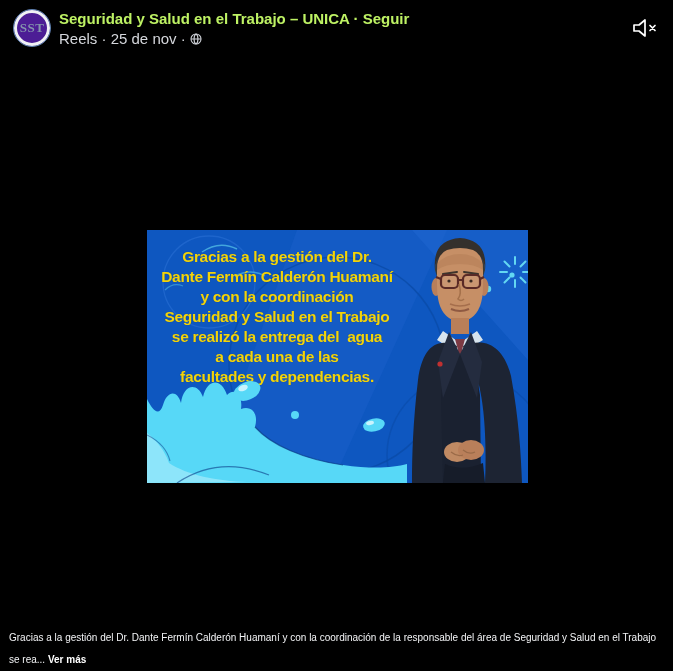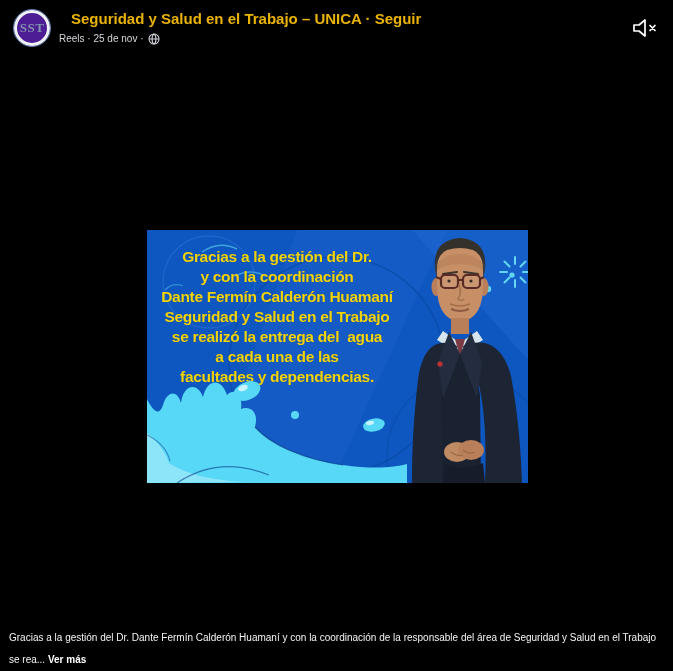--- a/index.html
+++ b/index.html
@@ -7,22 +7,22 @@
        font-family:"Liberation Sans",sans-serif;-webkit-font-smoothing:antialiased;}
 
   
   .header{position:absolute;left:0;top:0;width:100%;height:56px;}
   .avatar{position:absolute;left:13px;top:9px;width:36px;height:36px;border-radius:50%;
           background:#4c1d95;border:1px solid #5e84ad;box-shadow:inset 0 0 0 3px #f0f2f5;
           display:flex;align-items:center;justify-content:center;cursor:pointer;}
   .avatar span{font-family:"Liberation Serif",serif;font-weight:bold;font-size:13px;
                color:#8494ad;letter-spacing:.5px;}
   .head-text{position:absolute;left:59px;top:10px;}
-  .title{color:#eab308;font-size:15px;font-weight:bold;line-height:18px;cursor:pointer;margin-left:12px;}
-  .subtitle{margin-top:3px;color:#d5d7dc;font-size:10px;line-height:16px;
+  .title{color:#bef264;font-size:15px;font-weight:bold;line-height:18px;cursor:pointer;}
+  .subtitle{margin-top:3px;color:#d5d7dc;font-size:15px;line-height:16px;
             display:flex;align-items:center;gap:4px;}
   .mute-btn{position:absolute;right:11px;top:14px;width:34px;height:28px;background:none;
             border:none;padding:0;cursor:pointer;display:flex;align-items:center;justify-content:center;}
 
   
   .stage{position:absolute;left:0;top:56px;width:560px;height:560px;background:#000;}
   .frame{position:absolute;left:147px;top:174px;width:381px;height:253px;
          background:#0e57c0;overflow:hidden;cursor:pointer;}
   .frame svg{position:absolute;}
   .overlay-text{position:absolute;left:2px;top:17px;width:256px;text-align:center;z-index:3;}
@@ -86,22 +86,22 @@
           <path d="M7.5,28.5 L12.5,23.5"></path>
       </g>
       <circle cx="15" cy="21" r="2.6" fill="#63d7f2"></circle>
     </svg>
     <svg width="10" height="10" viewBox="0 0 10 10" style="left:336px;top:54px;z-index:2;">
       <circle cx="5" cy="5" r="3.2" fill="#5fd5f0"></circle>
     </svg>
 
     <div class="overlay-text">
       <div class="ov-line">Gracias a la gestión del Dr.</div>
+      <div class="ov-line">Dante Fermín Calderón Huamaní</div>
       <div class="ov-line">y con la coordinación</div>
-      <div class="ov-line">Dante Fermín Calderón Huamaní</div>
       <div class="ov-line">Seguridad y Salud en el Trabajo</div>
       <div class="ov-line">se realizó la entrega del  agua</div>
       <div class="ov-line">a cada una de las</div>
       <div class="ov-line">facultades y dependencias.</div>
     </div>
 
     <svg width="123" height="253" viewBox="0 0 123 253" style="left:258px;top:0;z-index:4;">
 
       <path d="M30,40 Q27,10 55,8 Q83,10 80,40 Q80,28 70,24 Q55,17 40,24 Q30,28 30,40 Z" fill="#34302c"></path>
       <path d="M30,40 Q30,30 36,26 L33,50 Z" fill="#3e3a35"></path>

